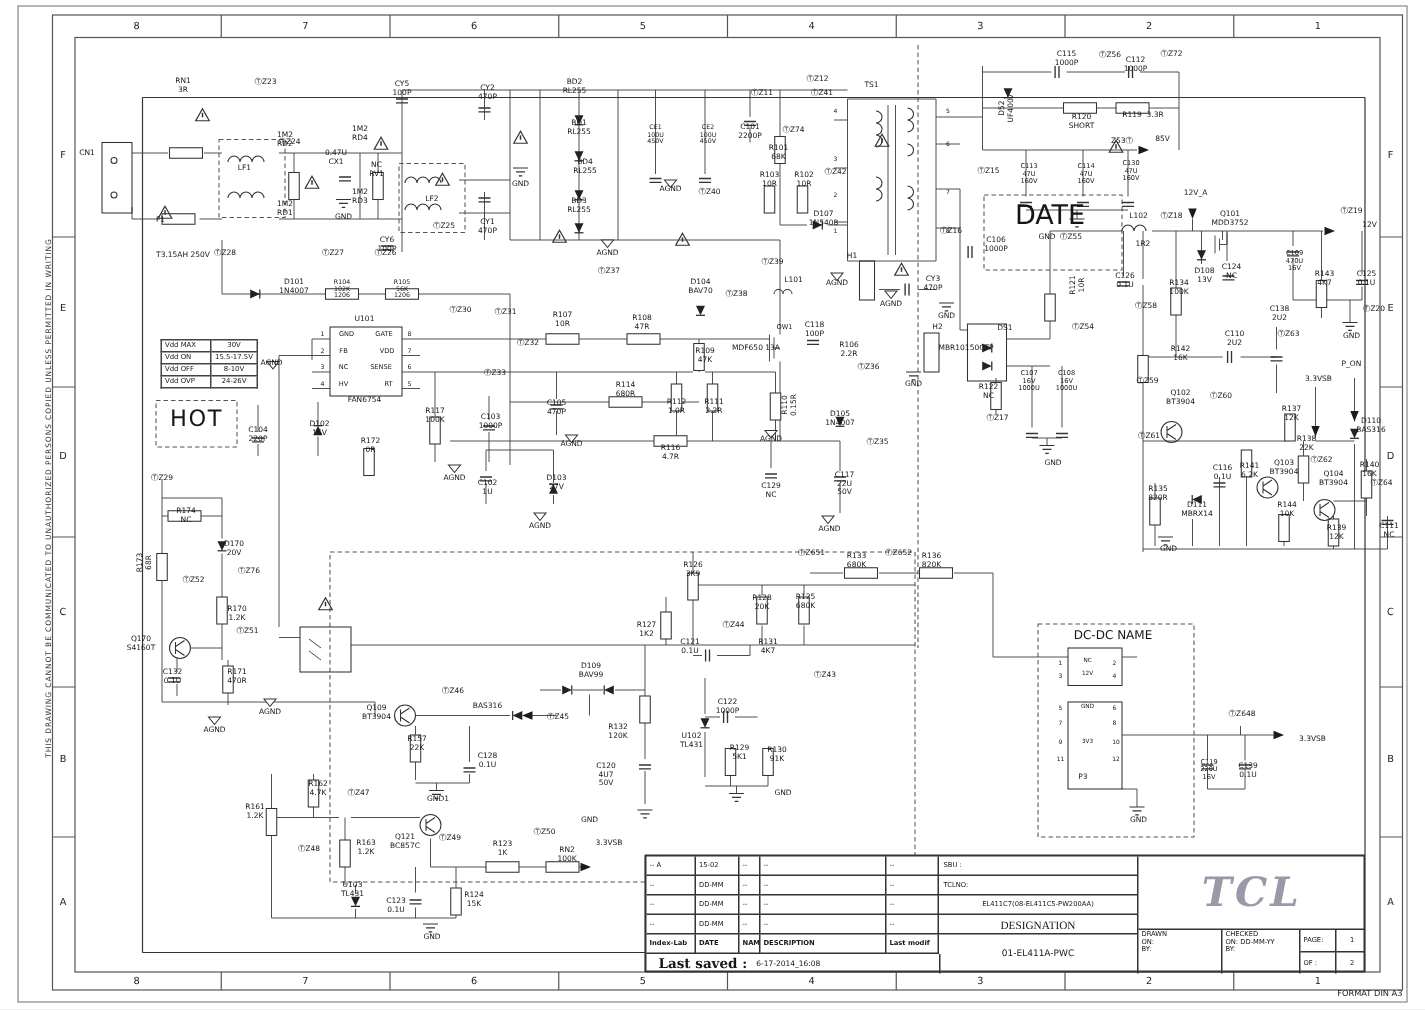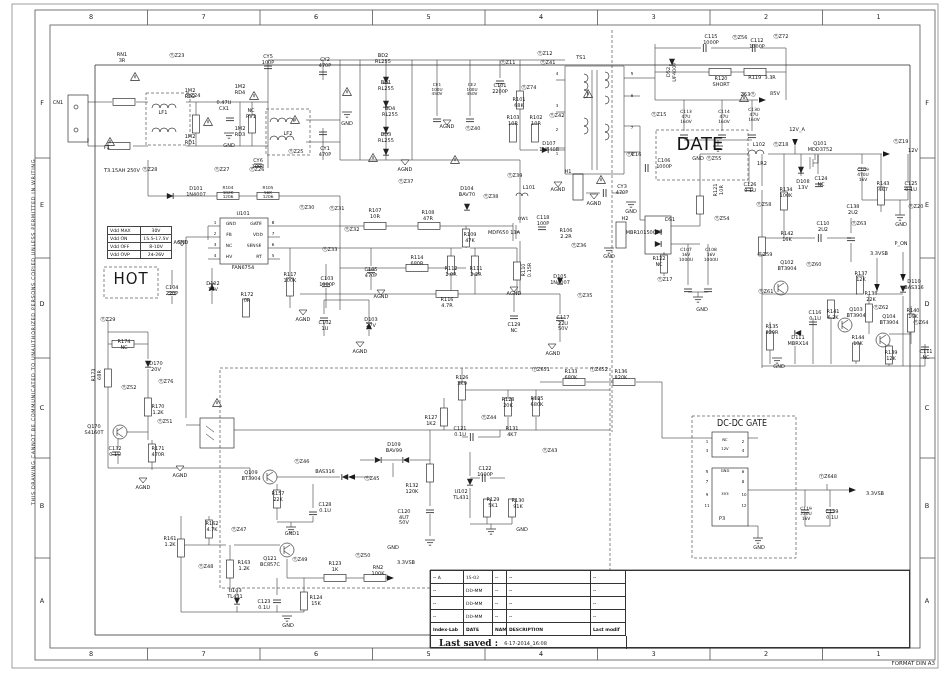--- a/index.html
+++ b/index.html
@@ -728,21 +728,21 @@
       <div class="lbl" style="left: 926px; top: 349px;">C111
 NC</div>
       <div class="lbl" style="left: 779px; top: 364px;">GND</div>
       <div class="lbl" style="left: 861px; top: 271px;">R137
 12K</div>
       <div class="lbl" style="left: 879px; top: 251px;">3.3VSB</div>
       <div class="lbl" style="left: 871px; top: 291px;">R138
 22K</div>
       <div class="lbl" style="left: 914px; top: 279px;">D110
 BAS316</div>
-      <div class="lbl" style="font-size: 8px; left: 742px; top: 420px;">DC-DC GATE</div>
+      <div class="lbl" style="font-size: 8px; left: 742px; top: 420px;">DC-DC NAME</div>
       <div class="lbl" style="font-size: 4px; left: 707px; top: 440px;">1</div>
       <div class="lbl" style="font-size: 4px; left: 743px; top: 440px;">2</div>
       <div class="lbl" style="font-size: 4px; left: 707px; top: 449px;">3</div>
       <div class="lbl" style="font-size: 4px; left: 743px; top: 449px;">4</div>
       <div class="lbl" style="font-size: 3.8px; left: 725px; top: 438px;">NC</div>
       <div class="lbl" style="font-size: 3.8px; left: 725px; top: 447px;">12V</div>
       <div class="lbl" style="font-size: 4px; left: 707px; top: 470px;">5</div>
       <div class="lbl" style="font-size: 4px; left: 743px; top: 470px;">6</div>
       <div class="lbl" style="font-size: 3.8px; left: 725px; top: 469px;">GND</div>
       <div class="lbl" style="font-size: 4px; left: 707px; top: 480px;">7</div>
@@ -819,15 +819,45 @@
           <div class="cell">DATE</div>
           <div class="cell">NAME</div>
           <div class="cell">DESCRIPTION</div>
           <div class="cell">Last modif</div>
         </div>
       </div>
     <div class="ls">
       <span class="l1">Last saved :</span>
       <span class="l2">6-17-2014_16:08</span>
     </div>
+    <div class="mid">
+      <div class="r">SBU :</div>
+      <div class="r">TCLNO:</div>
+      <div class="r c">EL411C7(08-EL411C5-PW200AA)</div>
+      <div class="desig">DESIGNATION</div>
+      <div class="docnum">01-EL411A-PWC</div>
+    </div>
+    <div class="right">
+      <div class="logo">TCL</div>
+      <div class="sig">
+        <div class="sc">
+          <div>DRAWN</div>
+          <div>ON:</div>
+          <div>BY:</div>
+        </div>
+        <div class="sc">
+          <div>CHECKED</div>
+          <div>ON:  DD-MM-YY</div>
+          <div>BY:</div>
+        </div>
+        <div class="sc">
+          <div class="pg">
+            <div>PAGE:</div>
+            <div>1</div>
+            <div>OF :</div>
+            <div>2</div>
+          </div>
+        </div>
+      </div>
+    </div>
   </div>
 
 </div>
 
 </body></html>

